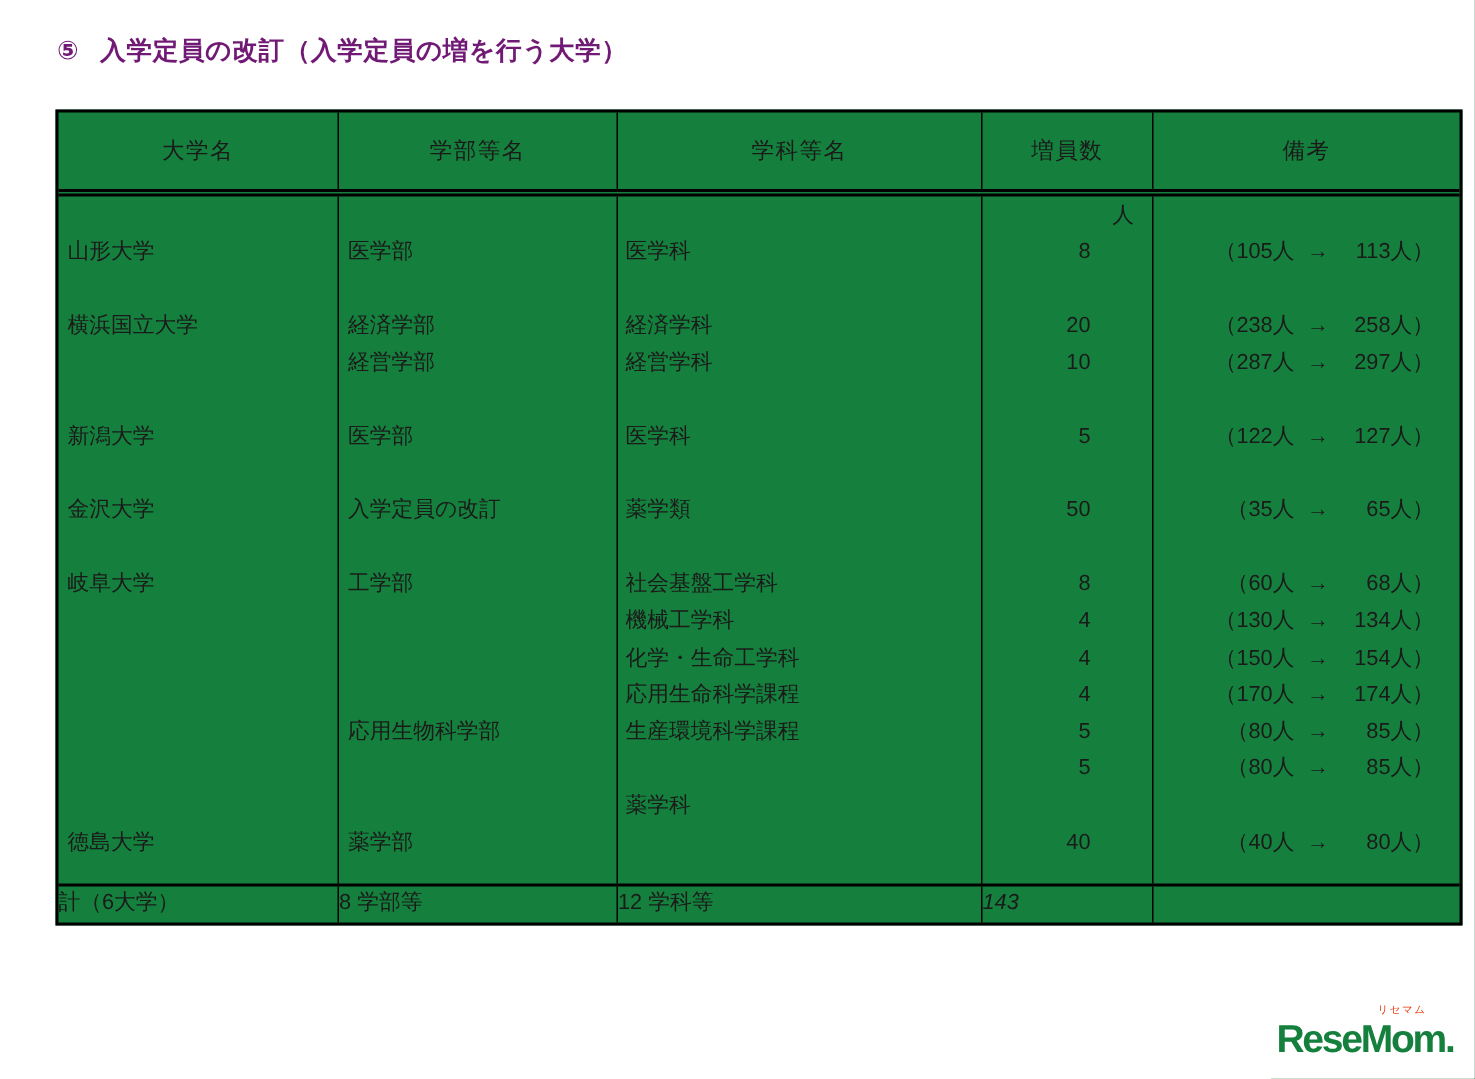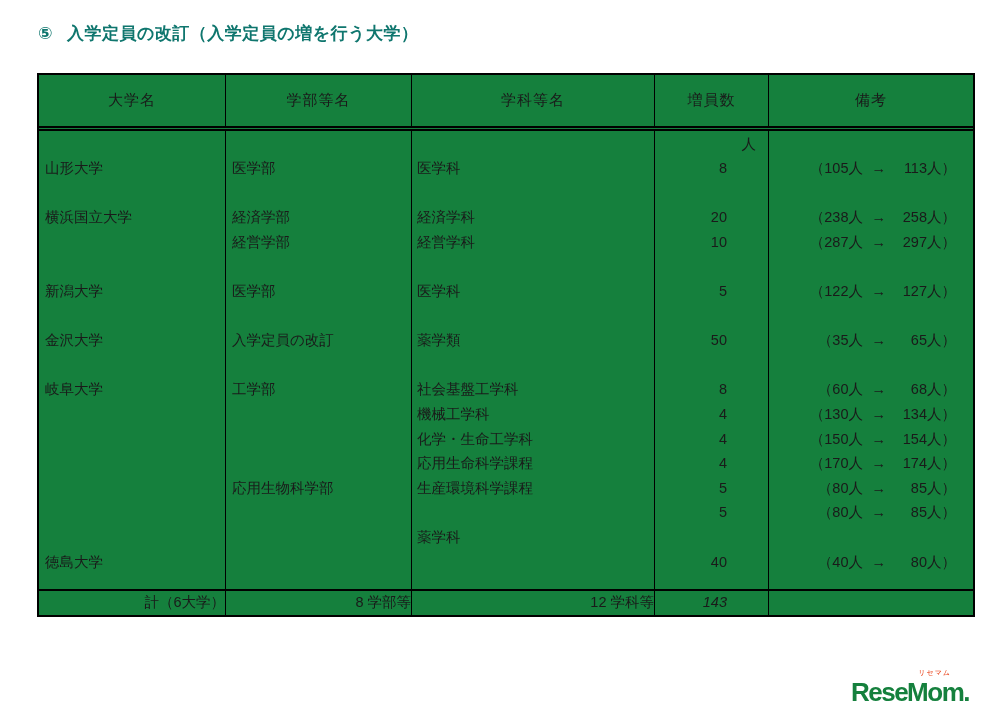--- a/index.html
+++ b/index.html
@@ -11,21 +11,21 @@
     overflow: hidden;
   }
 
   .page-title {
     position: absolute;
     left: 38px;
     top: 22px;
     font-size: 17px;
     font-weight: bold;
     letter-spacing: 0.5px;
-    color: #0f766e;
+    color: #701a75;
   }
   .page-title .num { margin-right: 14px; }
 
   .doc-table {
     position: absolute;
     left: 37px;
     top: 73px;
     width: 938px;
     border: 2px solid #000;
     background: #15803d;
@@ -70,21 +70,21 @@
   }
   .note-left  { width: 96px; text-align: right; }
   .note-arrow { width: 32px; text-align: center; }
   .note-right { width: 63px; text-align: right; }
 
   
   .tfoot { border-top: 2px solid #000; height: 26px; }
   .tfoot .fcell {
     font-size: 14.5px;
     line-height: 23px;
-    text-align: right;
+    text-align: left;
     border-right: 1.5px solid #000;
   }
   .tfoot .fcell:last-child { border-right: none; }
   .tfoot .fcell.fc3 { padding-right: 41px; font-style: italic; }
 
   
   .logo {
     position: absolute;
     right: 14px;
     bottom: 11px;
@@ -157,20 +157,21 @@
         <div class="bline"></div>
         <div class="bline">入学定員の改訂</div>
         <div class="bline"></div>
         <div class="bline">工学部</div>
         <div class="bline"></div>
         <div class="bline"></div>
         <div class="bline"></div>
         <div class="bline">応用生物科学部</div>
         <div class="bline"></div>
         <div class="bline"></div>
+        <div class="bline">薬学部</div>
       </div>
       <div class="bcol col2">
         <div class="bline unit"></div>
         <div class="bline">医学科</div>
         <div class="bline"></div>
         <div class="bline">経済学科</div>
         <div class="bline">経営学科</div>
         <div class="bline"></div>
         <div class="bline">医学科</div>
         <div class="bline"></div>

